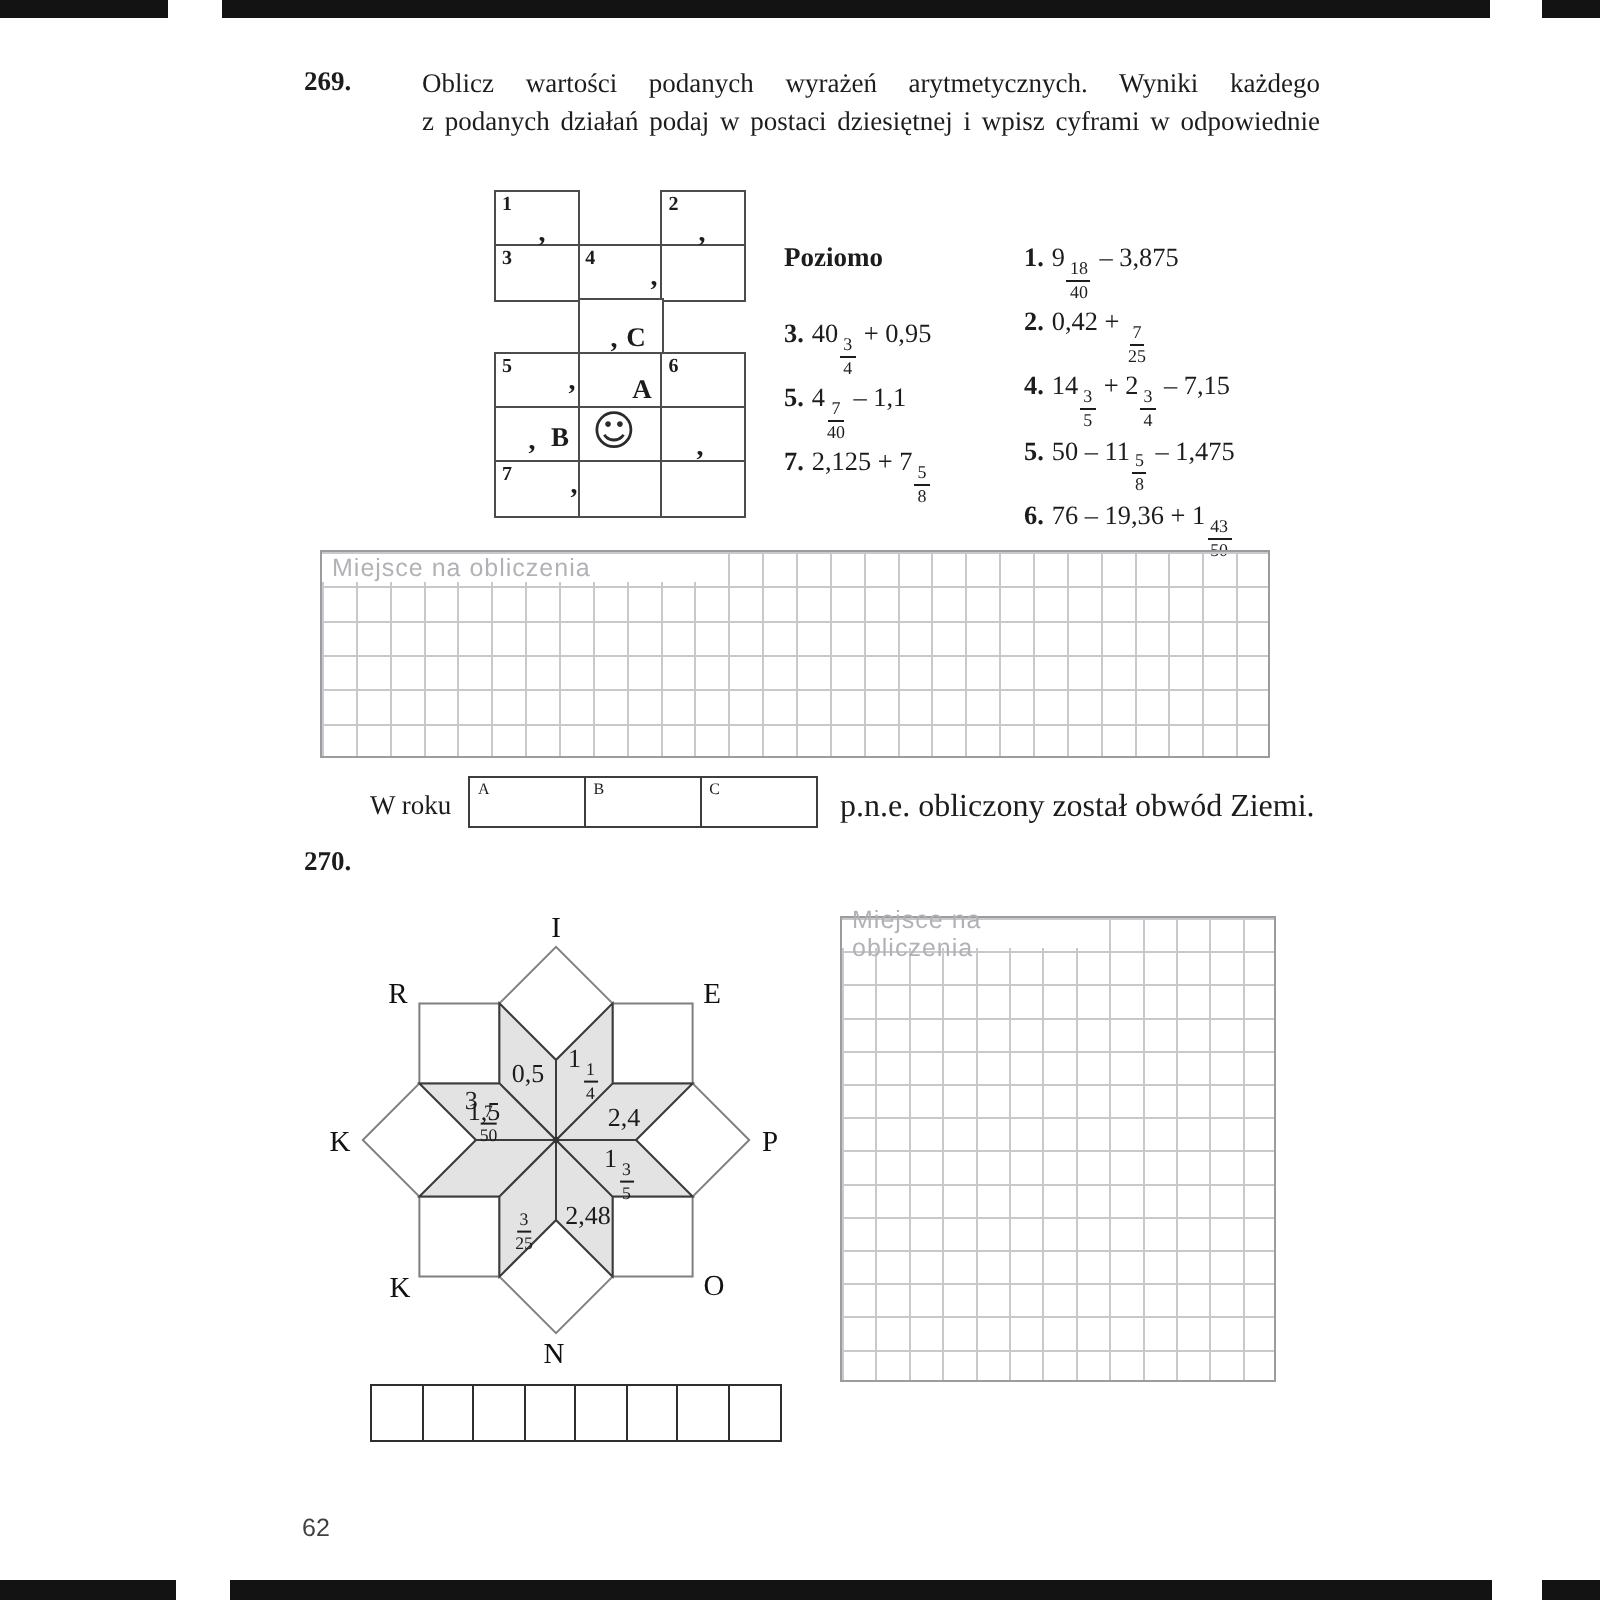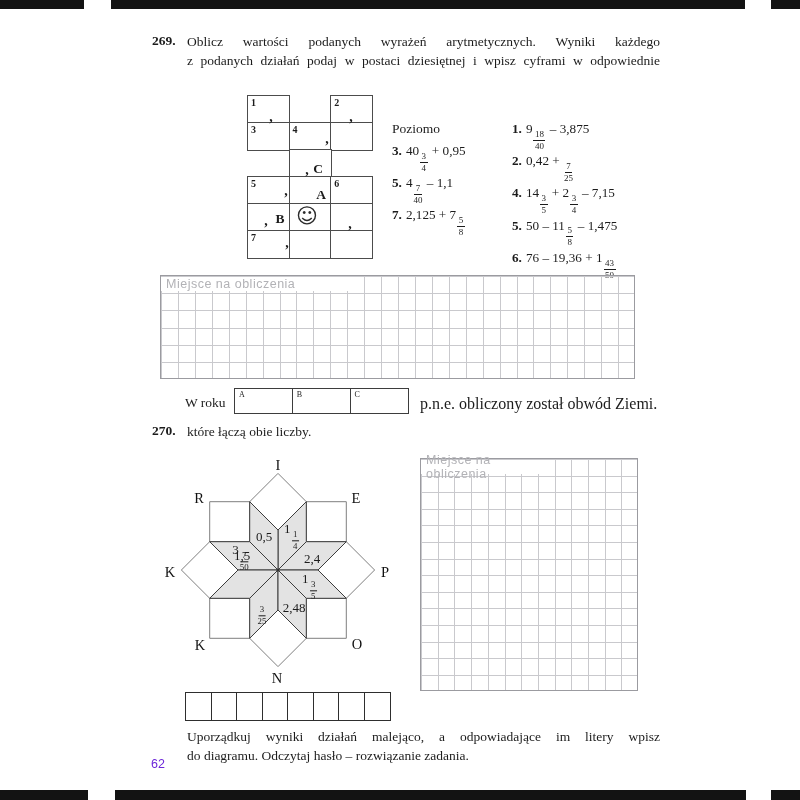--- a/index.html
+++ b/index.html
@@ -5,34 +5,34 @@
   html,body{margin:0;padding:0;background:#fff;}
   .page{position:relative;width:800px;height:800px;background:#ffffff;overflow:hidden;
         font-family:"Liberation Serif",serif;color:#1c1c1c;}
   .bar{position:absolute;left:0;width:800px;background:#131313;}
   .bar.top{top:0;height:9px;}
   .bar.bottom{top:790px;height:10px;}
   .bar-gap{position:absolute;top:0;height:100%;background:#ffffff;}
 
   .task-no{position:absolute;font-weight:bold;font-size:13.5px;}
   .task-lines{position:absolute;font-size:13.5px;line-height:18.7px;}
-  .jline{text-align:justify;text-align-last:justify;height:18.7px;overflow:hidden;}
+  .jline{text-align:justify;text-align-last:justify;height:18.7px;overflow:hidden;margin-left:24px;}
   .lline{text-align:left;height:18.7px;overflow:hidden;}
 
   
   .cw-cell{position:absolute;box-sizing:border-box;border:1.6px solid #4c4c4c;background:#fff;}
   .cw-num{position:absolute;left:3px;top:1px;font-size:10px;font-weight:bold;}
   .cw-letter{position:absolute;transform:translate(-50%,-50%);font-size:13.5px;font-weight:bold;}
   .cw-comma{position:absolute;transform:translate(-50%,-60%);font-size:14px;font-weight:bold;}
   .cw-smiley{position:absolute;transform:translate(-50%,-52%);font-size:21px;color:#2b2b2b;
              font-family:"DejaVu Sans",sans-serif;}
 
   
   .clues{position:absolute;font-size:13.2px;}
-  .clue-title{font-weight:normal;font-size:13.5px;margin-bottom:6px;}
+  .clue-title{font-weight:bold;font-size:13.5px;margin-bottom:22px;}
   .clue-item{margin-bottom:2.5px;min-height:21px;white-space:nowrap;}
   .clue-no{font-weight:bold;margin-right:4px;}
   .frac{display:inline-flex;flex-direction:column;align-items:center;vertical-align:-0.42em;
         line-height:1;font-size:0.68em;margin:0 1px;}
   .fn{border-bottom:1px solid #1c1c1c;padding:0 1.5px 1px;}
   .fd{padding-top:1px;}
 
   
   .calc-grid{position:absolute;box-sizing:border-box;border:1.2px solid #9b9ba0;}
   .calc-grid.g1{left:160px;top:275px;width:475px;height:104px;
@@ -60,21 +60,21 @@
   .star-svg{position:absolute;left:0;top:0;pointer-events:none;}
   .star-letter{position:absolute;transform:translate(-50%,-50%);font-size:14.5px;color:#111;}
   .star-value{position:absolute;transform:translate(-50%,-50%);font-size:13px;white-space:nowrap;}
 
   
   .ans-box{position:absolute;top:692px;box-sizing:border-box;width:27.3px;height:28.5px;
            border:1.8px solid #2e2e2e;background:#fff;}
 
   .haslo{position:absolute;left:421px;top:705px;font-size:14px;font-style:italic;}
   .haslo-dots{font-style:normal;font-size:12px;letter-spacing:.5px;color:#2e2e2e;}
-  .page-num{position:absolute;left:151px;top:757px;font-size:12.5px;color:#6d28d9;
+  .page-num{position:absolute;left:151px;top:757px;font-size:12.5px;color:#404040;
             font-family:"Liberation Sans",sans-serif;}
 </style>
 </head>
 <body>
 
 <div class="page">
 
   <div class="bar top">
     <div class="bar-gap" style="left:84px;width:27px;"></div>
     <div class="bar-gap" style="left:745px;width:26px;"></div>
@@ -183,21 +183,20 @@
       <span class="year-box-label">B</span>
     </div>
     <div class="year-box">
       <span class="year-box-label">C</span>
     </div>
   </div>
   <span class="year-post">p.n.e. obliczony został obwód Ziemi.</span>
 
   <span class="task-no" style="left:152px;top:423px;">270.</span>
   <div class="task-lines" style="left:187px;top:423px;width:473px;">
-      <div class="lline">które łączą obie liczby.</div>
     </div>
 
   <svg class="star-svg" width="800" height="800" viewBox="0 0 800 800" id="starSvg">
       <path d="M306.3 541.7L346.3 541.7L346.3 501.7L306.3 501.7Z" fill="#ffffff" stroke="#7f7f7f" stroke-width="1" stroke-linejoin="miter"></path>
       <path d="M278.0 530.0L306.3 501.7L278.0 473.4L249.7 501.7Z" fill="#ffffff" stroke="#7f7f7f" stroke-width="1" stroke-linejoin="miter"></path>
       <path d="M249.7 541.7L249.7 501.7L209.7 501.7L209.7 541.7Z" fill="#ffffff" stroke="#7f7f7f" stroke-width="1" stroke-linejoin="miter"></path>
       <path d="M238.0 570.0L209.7 541.7L181.4 570.0L209.7 598.3Z" fill="#ffffff" stroke="#7f7f7f" stroke-width="1" stroke-linejoin="miter"></path>
       <path d="M249.7 598.3L209.7 598.3L209.7 638.3L249.7 638.3Z" fill="#ffffff" stroke="#7f7f7f" stroke-width="1" stroke-linejoin="miter"></path>
       <path d="M278.0 610.0L249.7 638.3L278.0 666.6L306.3 638.3Z" fill="#ffffff" stroke="#7f7f7f" stroke-width="1" stroke-linejoin="miter"></path>
       <path d="M306.3 598.3L306.3 638.3L346.3 638.3L346.3 598.3Z" fill="#ffffff" stroke="#7f7f7f" stroke-width="1" stroke-linejoin="miter"></path>
@@ -251,24 +250,20 @@
       <div class="ans-box" style="left: 210.5px;"></div>
       <div class="ans-box" style="left: 236px;"></div>
       <div class="ans-box" style="left: 261.5px;"></div>
       <div class="ans-box" style="left: 287px;"></div>
       <div class="ans-box" style="left: 312.5px;"></div>
       <div class="ans-box" style="left: 338px;"></div>
       <div class="ans-box" style="left: 363.5px;"></div>
     </div>
 
 
-  <div class="task-lines" style="left:187px;top:728px;width:473px;">
-      <div class="jline">Uporządkuj wyniki działań malejąco, a odpowiadające im litery wpisz</div>
-      <div class="lline">do diagramu. Odczytaj hasło – rozwiązanie zadania.</div>
-    </div>
 
   <span class="page-num" style="">62</span>
 
   <div class="bar bottom">
     <div class="bar-gap" style="left:88px;width:27px;"></div>
     <div class="bar-gap" style="left:746px;width:25px;"></div>
   </div>
 </div>
 
 </body></html>

